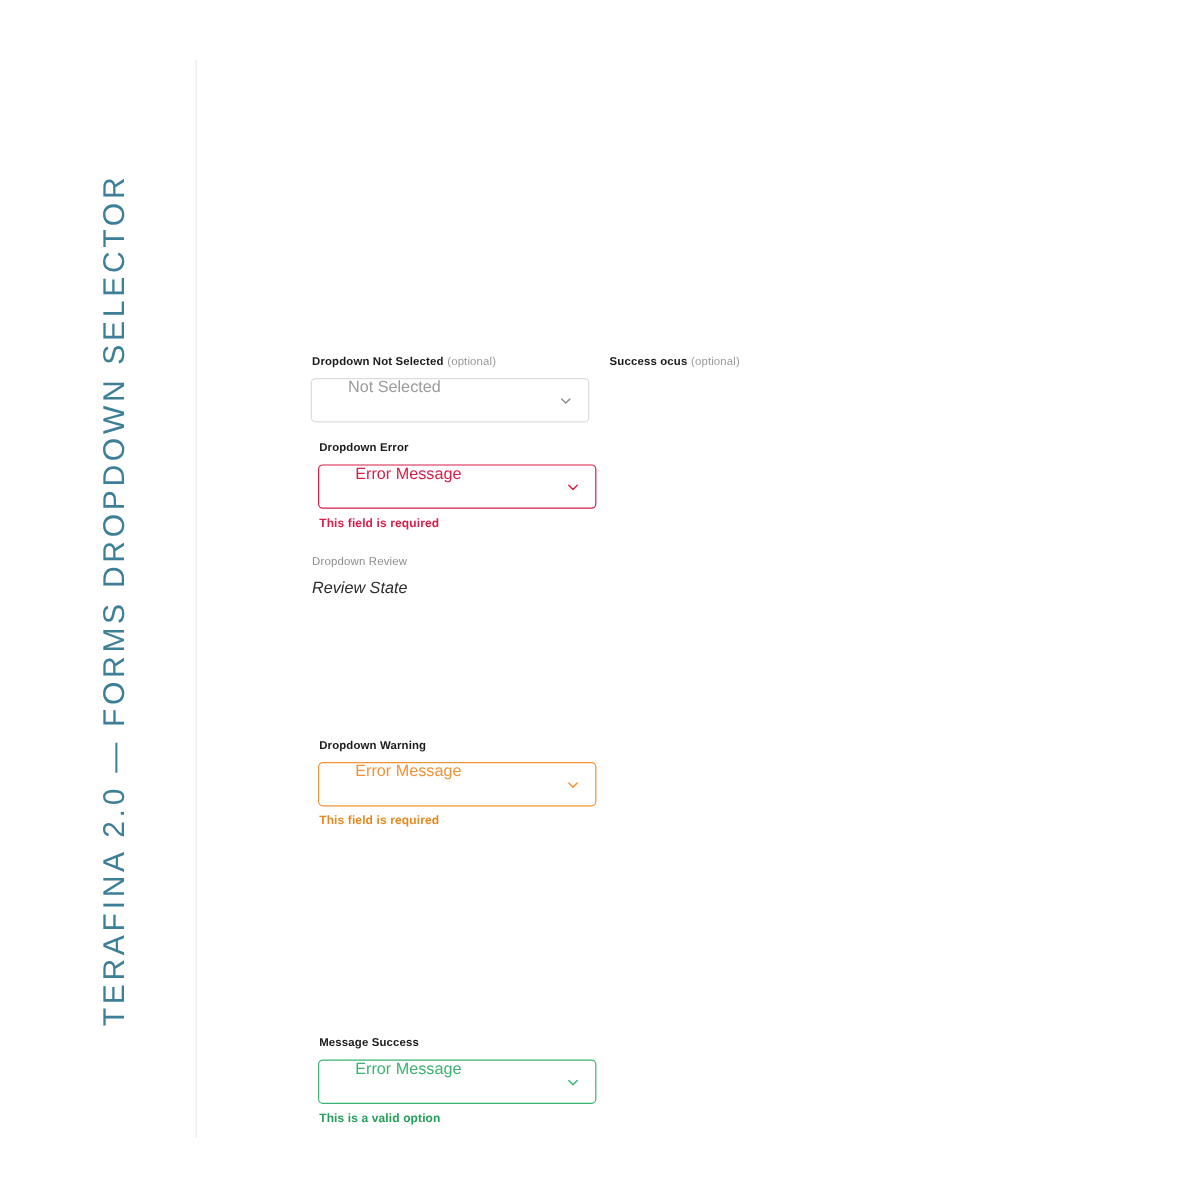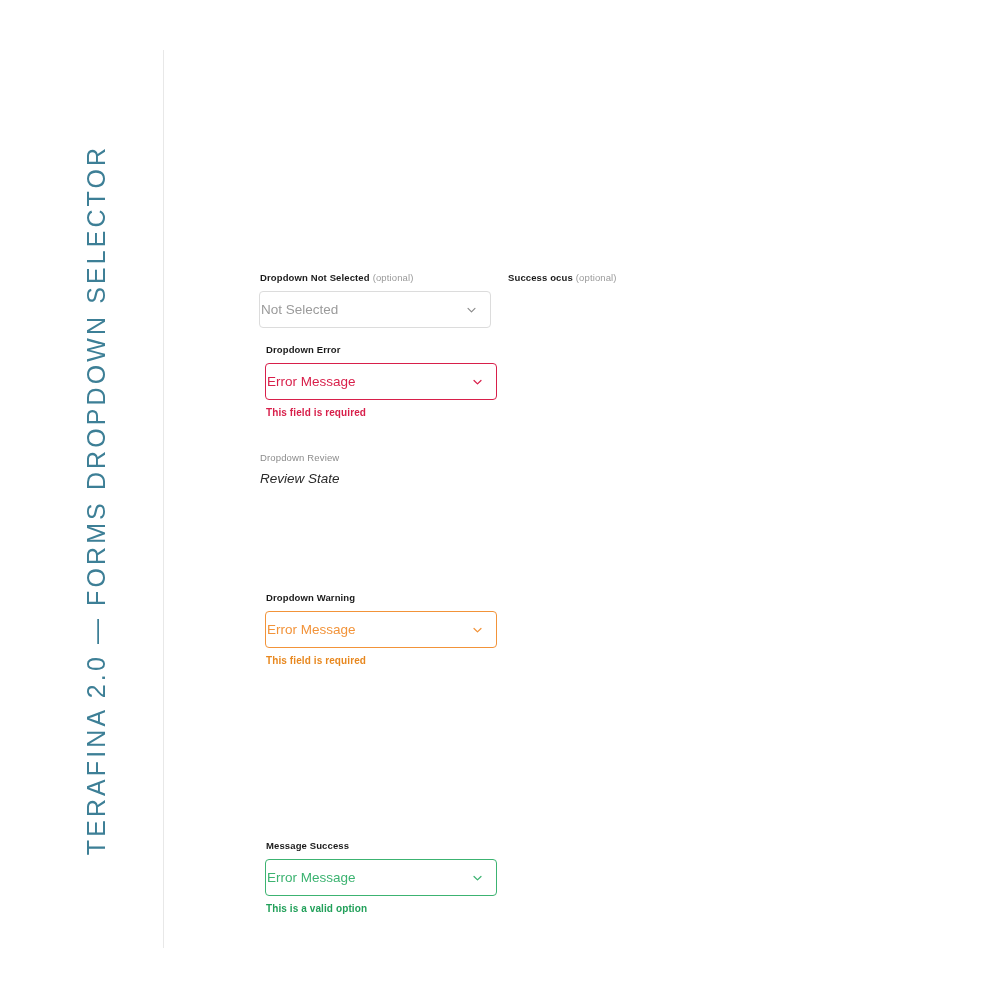--- a/index.html
+++ b/index.html
@@ -51,20 +51,21 @@
   #form-area {
     position: absolute;
     left: 259px;
     top: 272px;
     width: 727px;
   }
   .field-row {
     position: relative;
     display: flex;
     gap: 16px;
+    margin-top: 24px;
   }
   .field-col {
     width: 232px;
     flex: 0 0 232px;
     position: relative;
   }
 
   .field-label {
     font-size: 9.5px;
     font-weight: 700;
@@ -81,22 +82,21 @@
   }
 
   .select-box {
     position: relative;
     box-sizing: border-box;
     height: 37px;
     border: 1px solid #dcdcdc;
     border-radius: 4px;
     background: #ffffff;
     display: flex;
-    align-items: center;
-    padding: 0 12px 0 1px;
+    padding: 0 12px 0 30px;
   }
   .select-value {
     font-size: 13.5px;
     color: #2b2b2b;
     line-height: 1;
   }
   .select-value.placeholder { color: #9b9b9b; }
 
   .chev {
     position: absolute;
@@ -130,21 +130,21 @@
     letter-spacing: 0.1px;
     white-space: nowrap;
   }
   .helper.error   { color: #d81f4a; }
   .helper.warning { color: #e8881f; }
   .helper.success { color: #22a05a; }
 
   
   #row-1 { position: absolute; left: 0; top: 0;  }
   #row-2 { position: absolute; left: 6px; top: 72px; flex-direction: column; }
-  #row-3 { position: absolute; left: 0; top: 180px; align-items: flex-end; }
+  #row-3 { position: absolute; left: 0; top: 167px; align-items: flex-end; }
 
   
   .ro-label {
     font-size: 9.5px;
     font-weight: 400;
     color: #8c8c8c;
     letter-spacing: 0.15px;
     line-height: 12px;
     margin: 0 0 8px 1px;
     white-space: nowrap;

